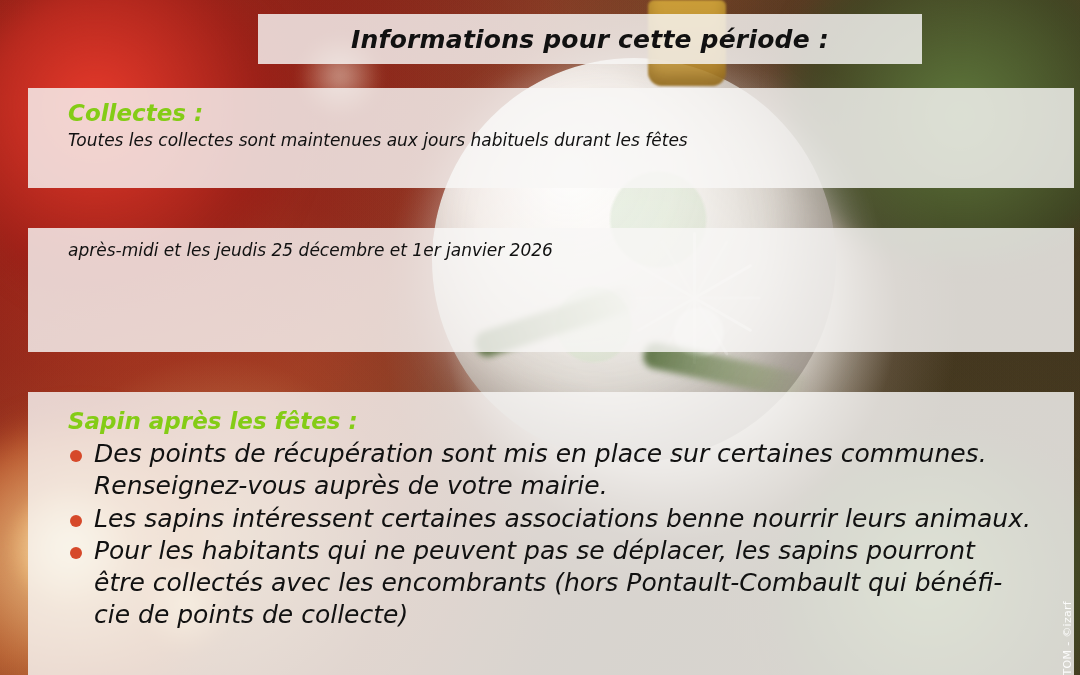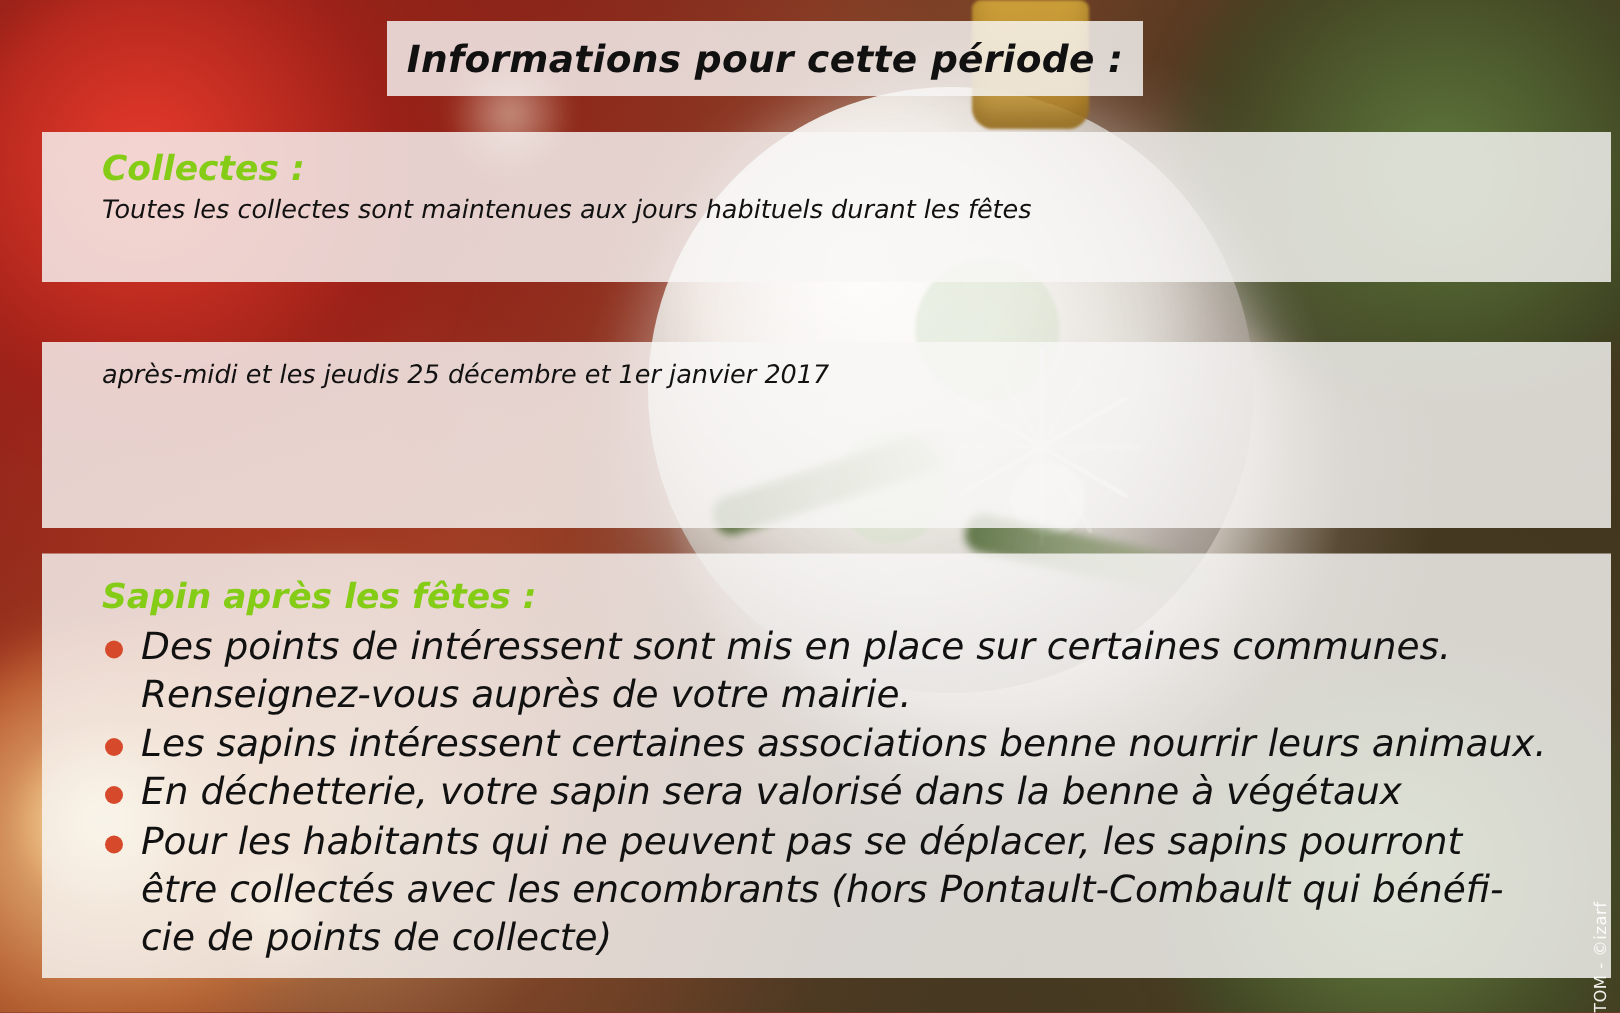--- a/index.html
+++ b/index.html
@@ -127,21 +127,21 @@
   
   .panel {
     position: absolute;
     background: rgba(248,247,245,0.82);
     color: #141414;
     box-sizing: border-box;
   }
   .panel-title-bar {
     left: 258px;
     top: 14px;
-    width: 504px;
+    width: 664px;
     height: 50px;
     display: flex;
     align-items: center;
     justify-content: center;
   }
   .title-text {
     font-family: "DejaVu Sans", sans-serif;
     font-style: italic;
     font-weight: bold;
     font-size: 25px;
@@ -159,21 +159,21 @@
   }
   .panel-decheteries {
     left: 28px;
     top: 228px;
     width: 1046px;
     height: 124px;
     padding: 12px 0 0 40px;
   }
   .panel-sapin {
     left: 28px;
-    top: 369px;
+    top: 392px;
     width: 1046px;
     height: 283px;
     padding: 16px 0 0 40px;
   }
 
   .section-heading {
     font-family: "DejaVu Sans", sans-serif;
     font-style: italic;
     font-weight: bold;
     font-size: 23px;
@@ -265,30 +265,29 @@
   <div class="panel panel-title-bar">
     <div class="title-text">Informations pour cette période :</div>
   </div>
 
   <div class="panel panel-collectes">
     <p class="section-heading">Collectes :</p>
     <p class="section-line">Toutes les collectes sont maintenues aux jours habituels durant les fêtes</p>
   </div>
 
   <div class="panel panel-decheteries">
-    <p class="section-line">après-midi et les jeudis 25 décembre et 1er janvier 2017</p>
+    <p class="section-line">après-midi et les jeudis 25 décembre et 1er janvier 2026</p>
   </div>
 
   <div class="panel panel-sapin">
     <p class="section-heading">Sapin après les fêtes :</p>
     <ul class="bullet-list">
-      <li class="bullet-item">Des points de intéressent sont mis en place sur certaines communes.
+      <li class="bullet-item">Des points de récupération sont mis en place sur certaines communes.
 Renseignez-vous auprès de votre mairie.</li>
       <li class="bullet-item">Les sapins intéressent certaines associations benne nourrir leurs animaux.</li>
-      <li class="bullet-item">En déchetterie, votre sapin sera valorisé dans la benne à végétaux</li>
       <li class="bullet-item">Pour les habitants qui ne peuvent pas se déplacer, les sapins pourront
 être collectés avec les encombrants (hors Pontault-Combault qui bénéfi-
 cie de points de collecte)</li>
     </ul>
   </div>
 
   <div class="credit">Crédit photo : SIETOM - ©izarf</div>
 
 </div>
 

